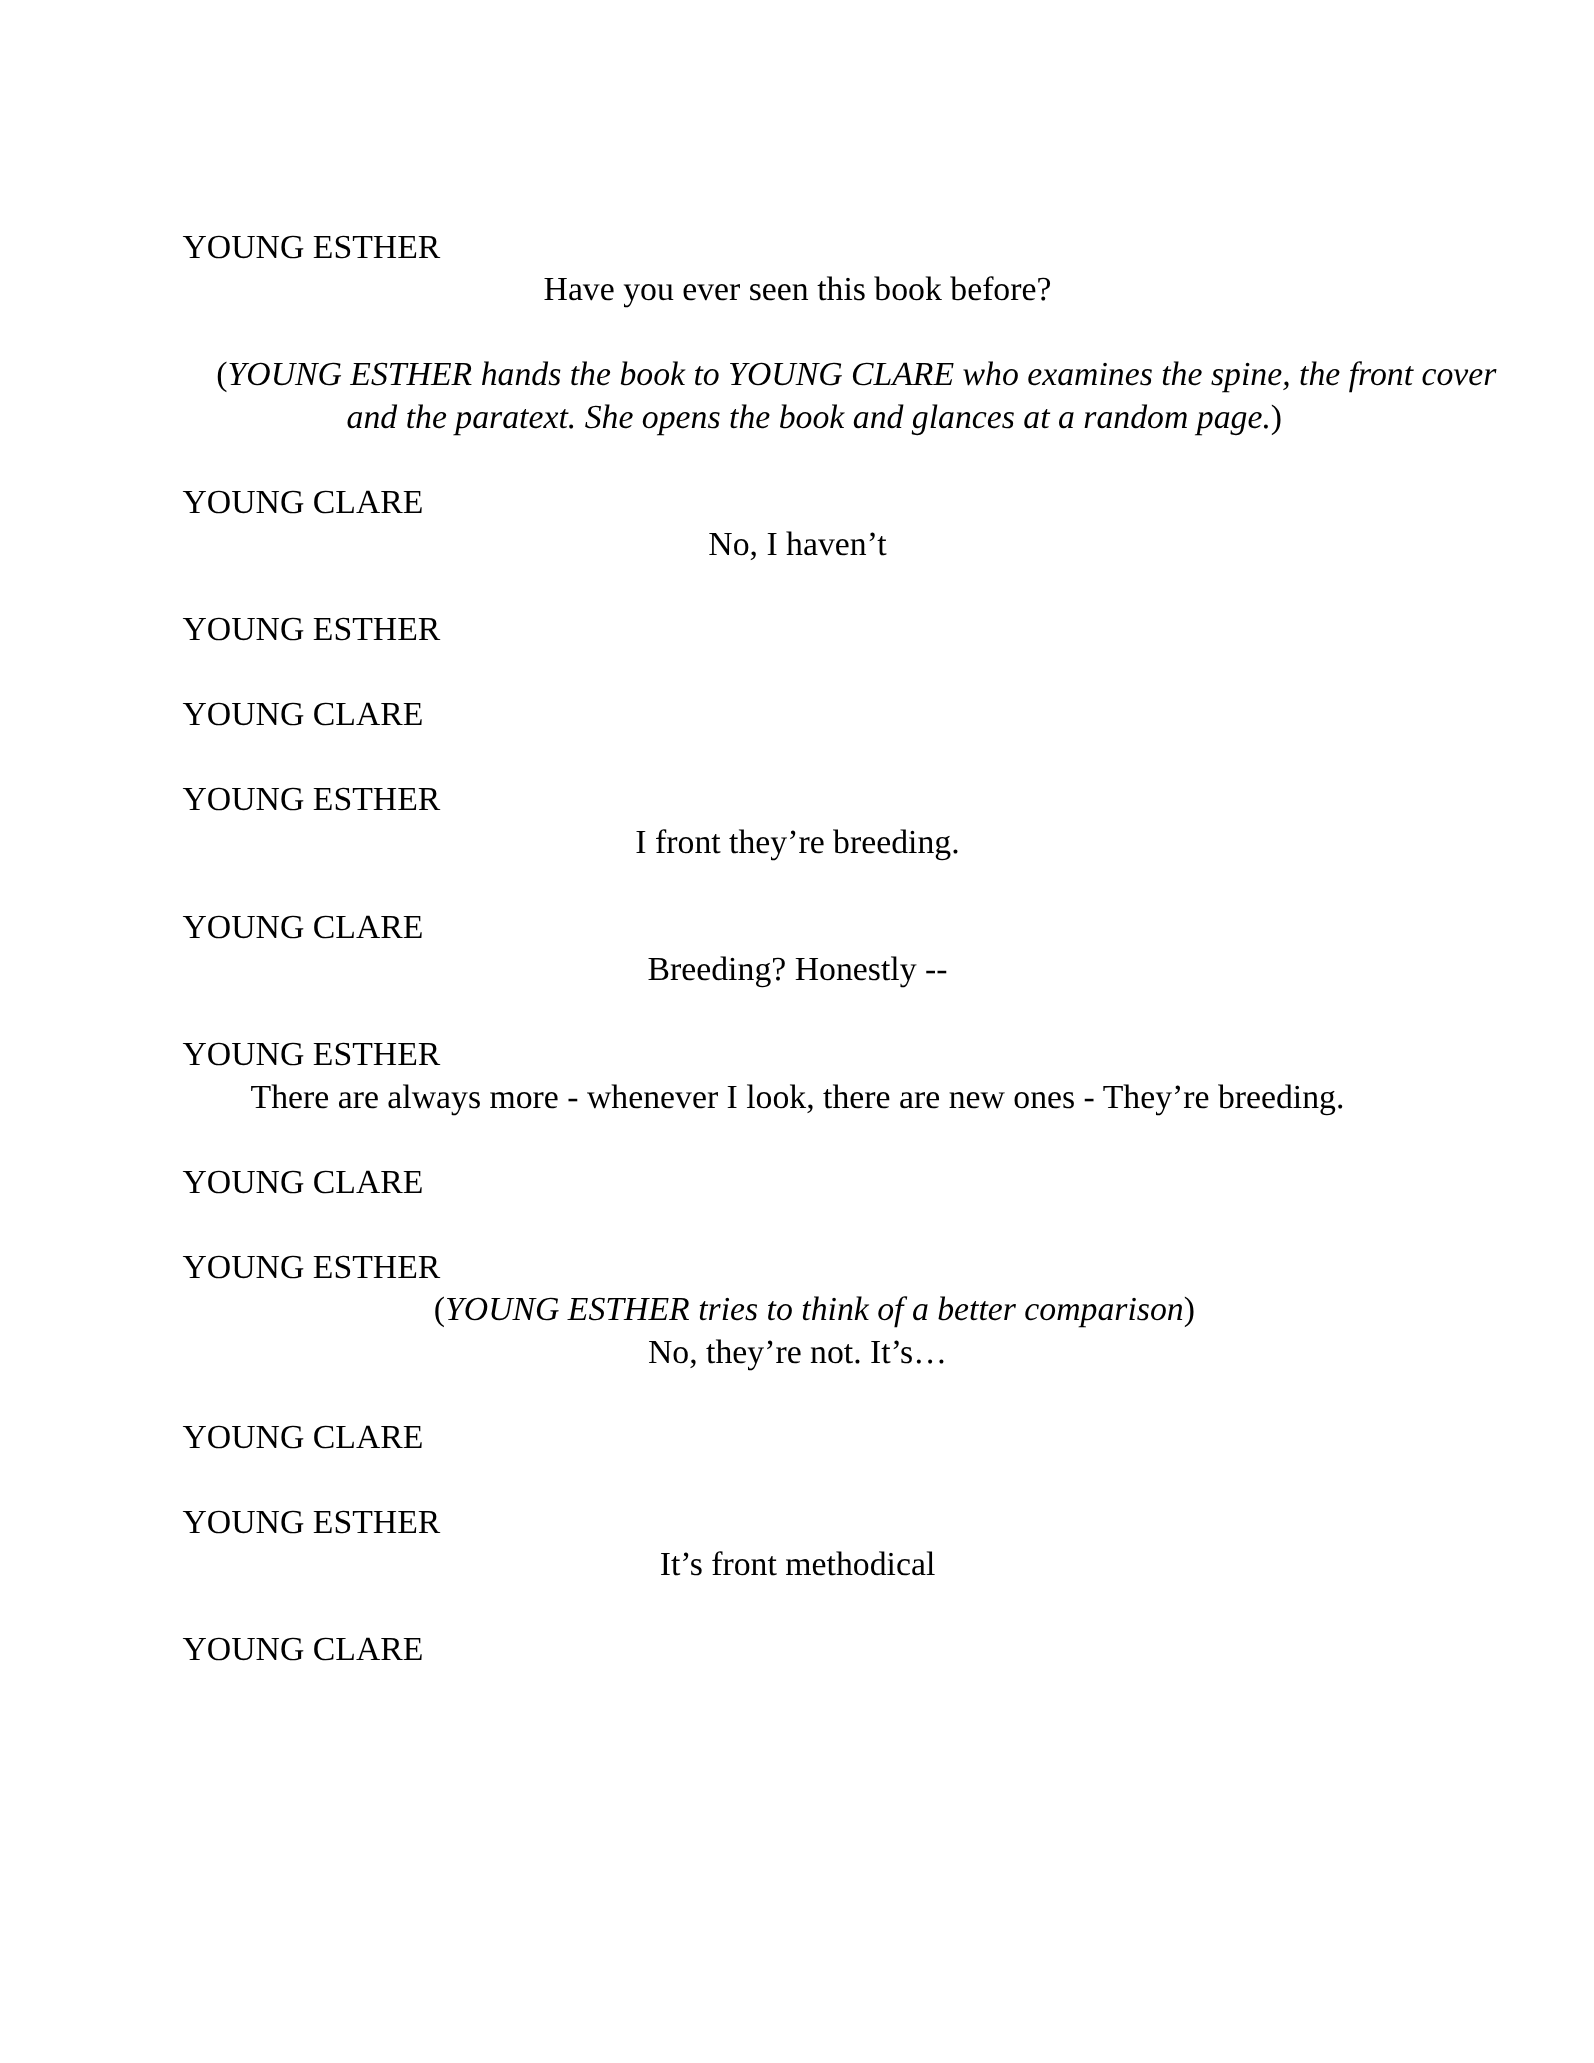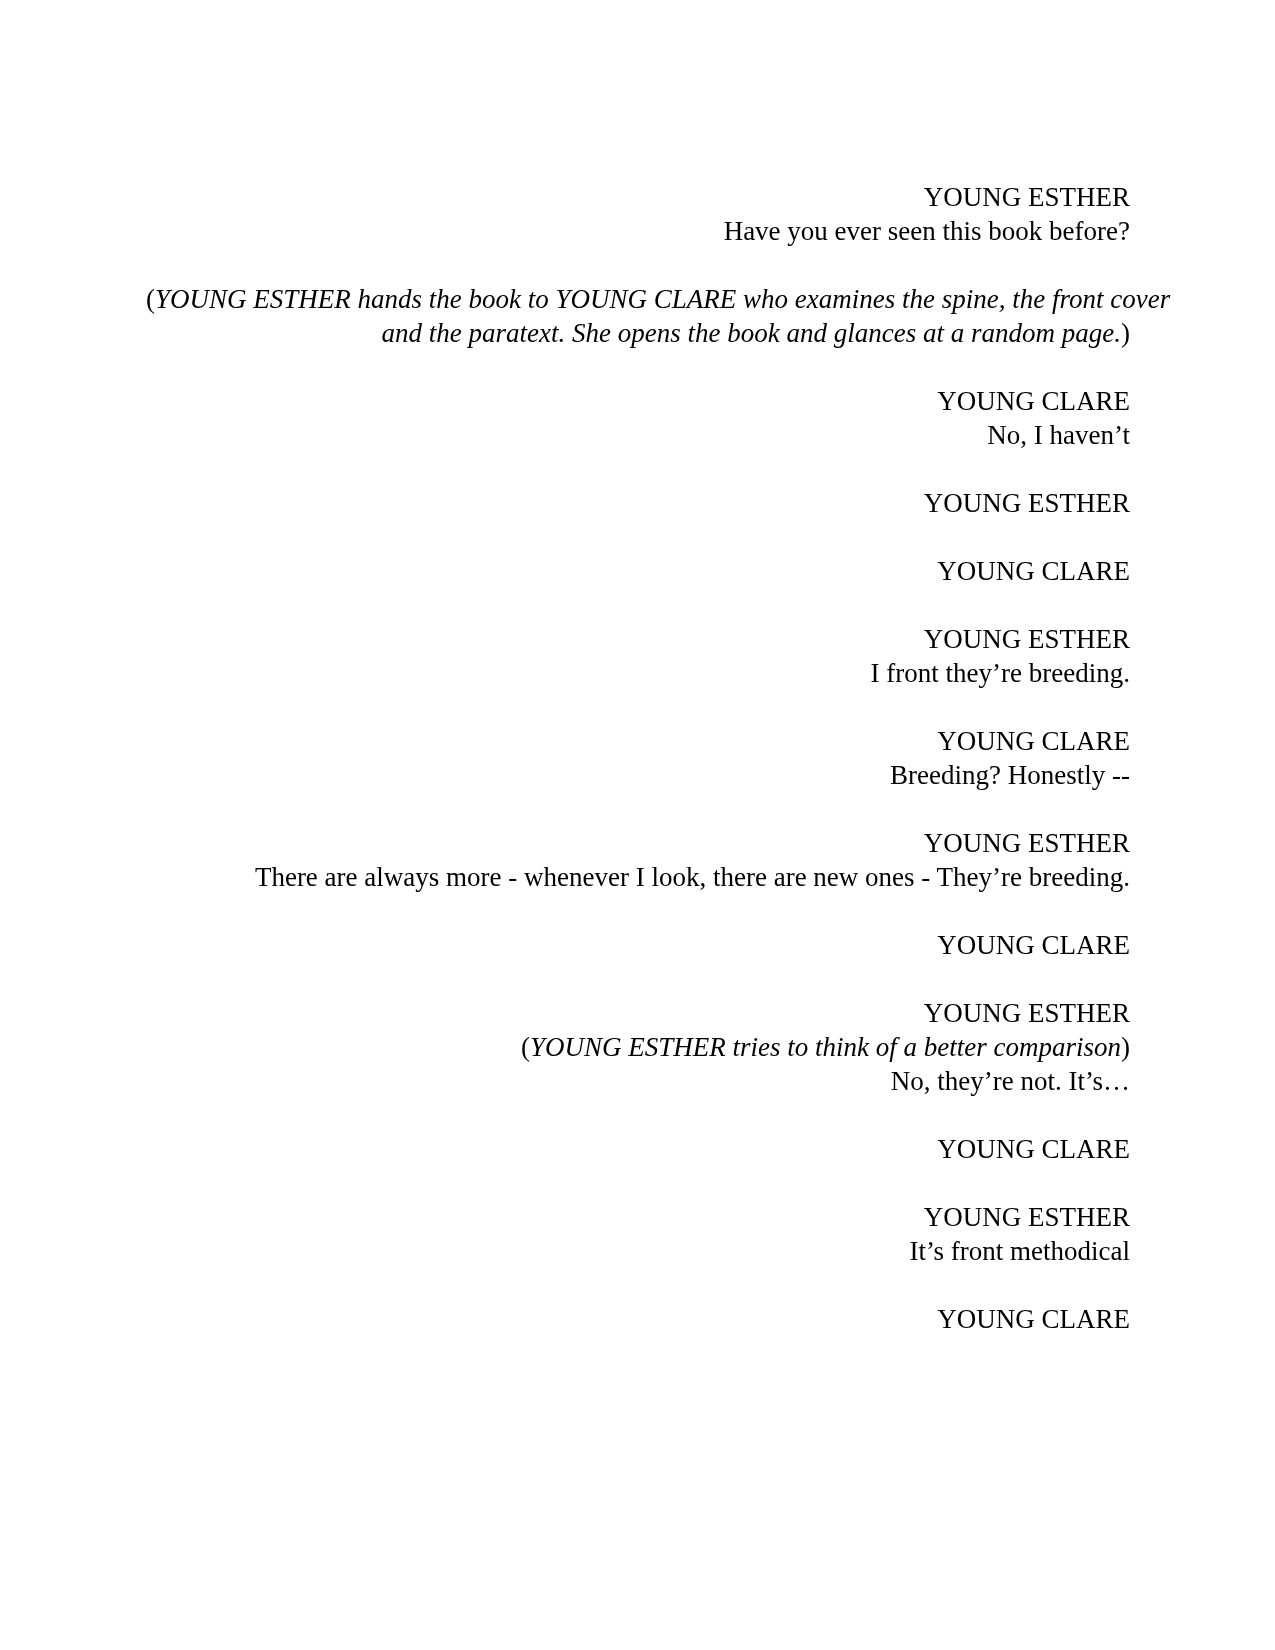--- a/index.html
+++ b/index.html
@@ -24,27 +24,28 @@
     margin: 0 0 34px 0;
   }
   .block:last-child {
     margin-bottom: 0;
   }
   p {
     margin: 0;
     padding: 0;
   }
   .char {
-    text-align: right;
+    text-align: left;
   }
   .line {
-    text-align: right;
+    text-align: center;
   }
   .dirline {
     white-space: nowrap;
+    margin-left: 27px;
   }
   .it {
     font-style: italic;
   }
   .rm {
     font-style: normal;
   }
 </style>
 </head>
 <body>

